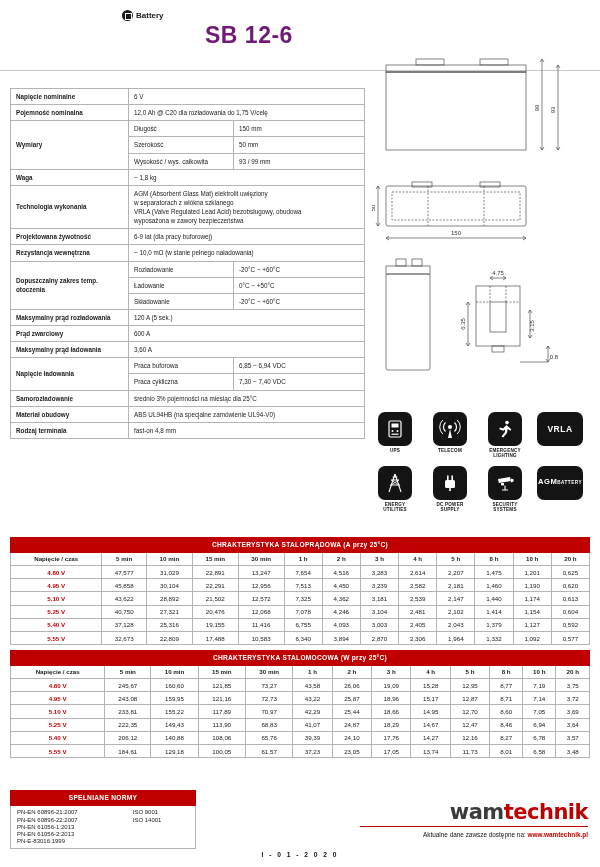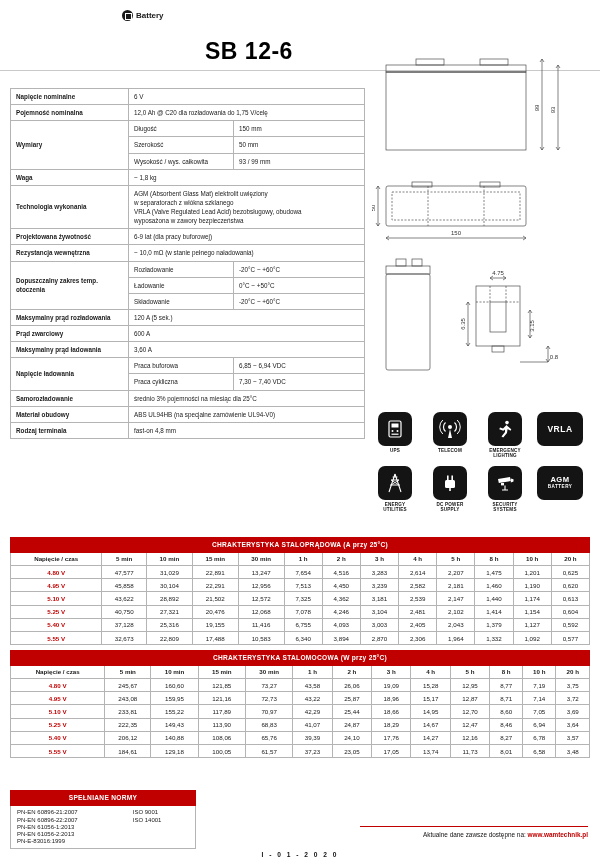--- a/index.html
+++ b/index.html
@@ -34,22 +34,22 @@
   .battery-badge .bcircle {
     width:11px; height:11px; border-radius:50%;
     background:#1a1a1a; position:relative;
   }
   .battery-badge .bcircle:after{
     content:""; position:absolute; left:3px; top:3.2px;
     width:5px; height:4.5px; border:1px solid #fff;
   }
   .battery-badge .blabel { font-size:8px; font-weight:bold; color:#1a1a1a; }
   .model-title {
-    position:absolute; left:205px; top:38px;
-    font-size:23px; font-weight:bold; color:#000000;
+    position:absolute; left:205px; top:22px;
+    font-size:23px; font-weight:bold; color:#701a75;
     letter-spacing:0.5px;
   }
   .header-rule { position:absolute; left:0; top:70px; width:600px; height:1px; background:#c9c9c9; }
 
   
   .spec-table {
     position:absolute; left:10px; top:88px; width:355px;
     border-collapse:collapse;
   }
   .spec-table td {
@@ -77,21 +77,21 @@
     display:flex; align-items:center; justify-content:center;
     color:#fff;
   }
   .icon-cap { font-size:4.6px; font-weight:bold; color:#111; line-height:1.15; letter-spacing:0.2px;}
   .badge-box {
     width:46px; height:34px; background:#141414; border-radius:7px;
     color:#fff; font-weight:bold; font-size:8.5px;
     display:flex; align-items:center; justify-content:center;
     letter-spacing:0.5px;
   }
-  .badge-box.two-line { flex-direction:column; line-height:1.1; font-size:7.6px; gap:0; }
+  .badge-box.two-line { flex-direction:row; line-height:1.1; font-size:7.6px; gap:0; }
 
   
   .dtable { position:absolute; left:10px; width:580px; border-collapse:collapse; }
   .dtable th, .dtable td { border:1px solid #b4b4b4; padding:2.6px 2px; text-align:center; font-size:6.2px; }
   .dtable .title-cell {
     background:#c00000; color:#fff; font-weight:bold;
     text-align:center; letter-spacing:0.3px; font-size:6.6px;
     border:1px solid #c00000; padding:3.4px 2px;
   }
   .dtable thead tr.head-row td { font-weight:bold; background:#fff; }
@@ -648,17 +648,18 @@
           </tr>
           <tr>
             <td>PN-E-83016:1999</td>
             <td class="c2"></td>
           </tr>
         </tbody>
       </table>
     </div>
   </div>
 
+  <div class="brand"><span class="dark">wam</span><span>technik</span></div>
   <div class="brand-rule"></div>
   <div class="avail"><span>Aktualne dane zawsze dostępne na: </span><span class="link">www.wamtechnik.pl</span></div>
   <div class="docid">I - 0 1 - 2 0 2 0</div>
 
 </div>
 
 </body></html>

